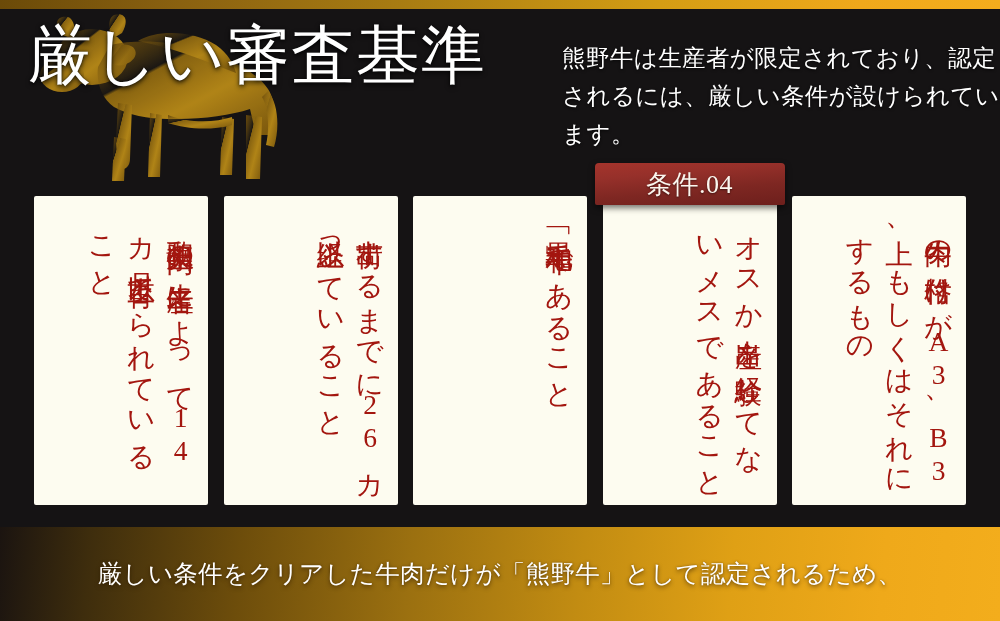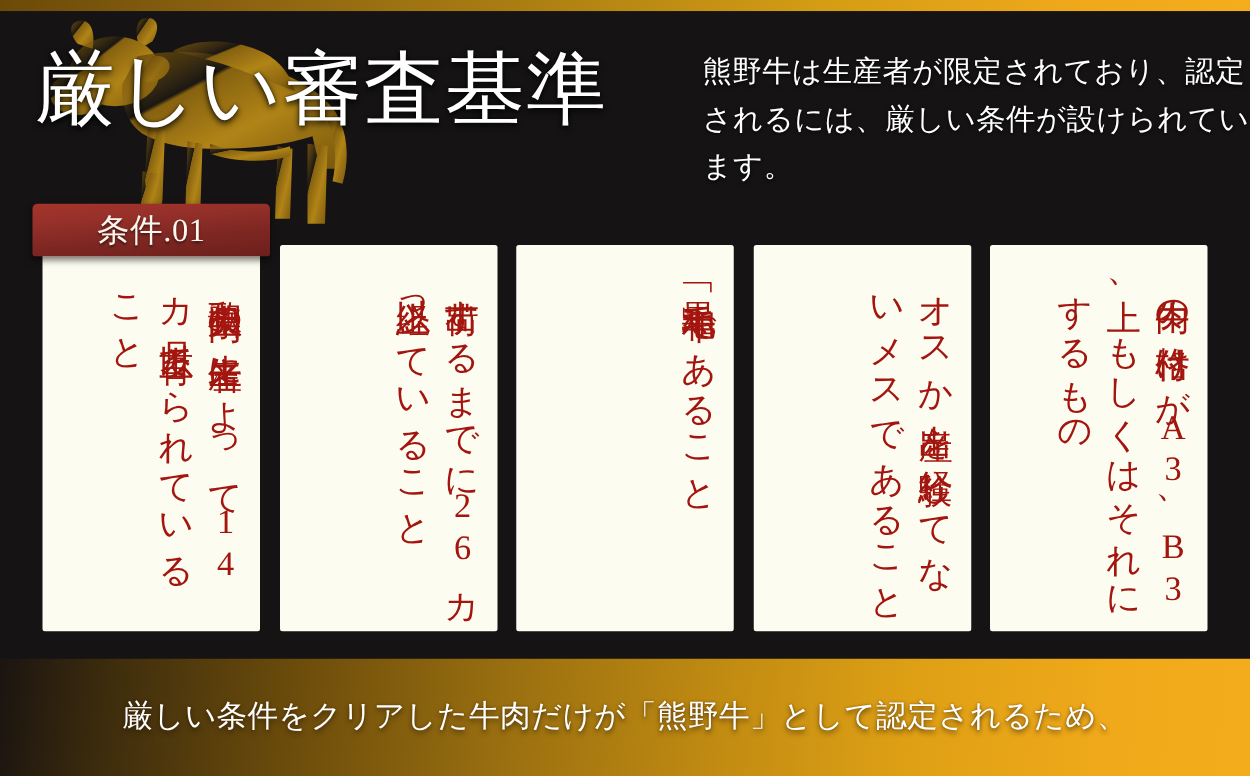--- a/index.html
+++ b/index.html
@@ -33,21 +33,21 @@
   }
 
   
   #cow {
     position:absolute; left:18px; top:2px;
     width:272px; height:172px;
     opacity:.95;
   }
 
   #hero-title {
-    position:absolute; left:28px; top:31px;
+    position:absolute; left:28px; top:15px;
     font-size:64px; line-height:1;
     color:#ffffff;
     letter-spacing:1px;
     font-weight:400;
     text-shadow:0 2px 5px rgba(0,0,0,.85), 0 0 2px rgba(0,0,0,.6);
     white-space:nowrap;
   }
 
   #hero-desc {
     position:absolute; left:562px; top:30px;
@@ -185,41 +185,41 @@
     </svg>
 
     <div id="hero-title">厳しい審査基準</div>
 
     <div id="hero-desc">熊野牛は生産者が限定されており、認定されるには、厳しい条件が設けられています。</div>
   </div>
 
   <div id="cards">
 
     <div class="card">
+      <div class="card-body">
+        <div class="vtext">和歌山県内の生産者によって14カ月以上育てられていること</div>
+      </div>
+    </div>
+
+    <div class="card">
+      <div class="card-body">
+        <div class="vtext">出荷するまでに26カ月以上経っていること</div>
+      </div>
+    </div>
+
+    <div class="card">
+      <div class="card-body">
+        <div class="vtext">「黒毛和牛」であること</div>
+      </div>
+    </div>
+
+    <div class="card">
       <div class="ribbon">
-        <span class="ribbon-label">条件.01</span>
-      </div>
-      <div class="card-body">
-        <div class="vtext">和歌山県内の生産者によって14カ月以上育てられていること</div>
-      </div>
-    </div>
-
-    <div class="card">
-      <div class="card-body">
-        <div class="vtext">出荷するまでに26カ月以上経っていること</div>
-      </div>
-    </div>
-
-    <div class="card">
-      <div class="card-body">
-        <div class="vtext">「黒毛和牛」であること</div>
-      </div>
-    </div>
-
-    <div class="card">
+        <span class="ribbon-label">条件.04</span>
+      </div>
       <div class="card-body">
         <div class="vtext">オスか出産を経験してないメスであること</div>
       </div>
     </div>
 
     <div class="card">
       <div class="card-body">
         <div class="vtext">牛肉の格付けがA3、B3以上、もしくはそれに相当するもの</div>
       </div>
     </div>

